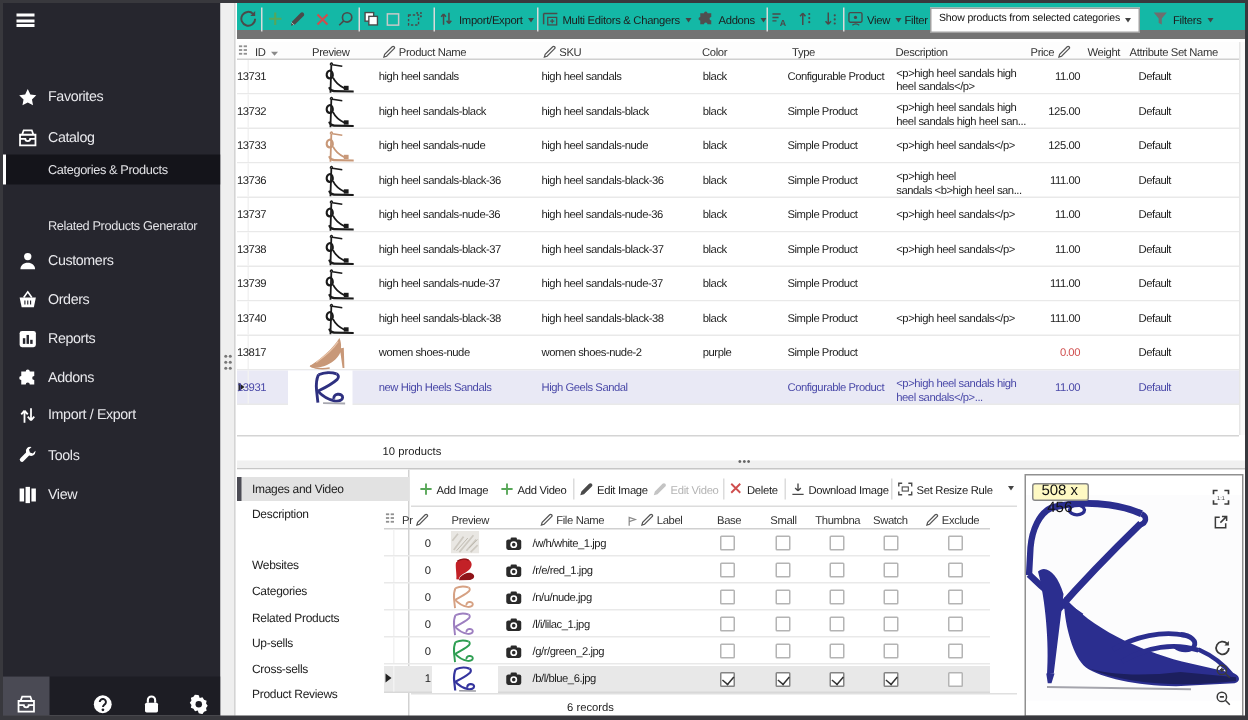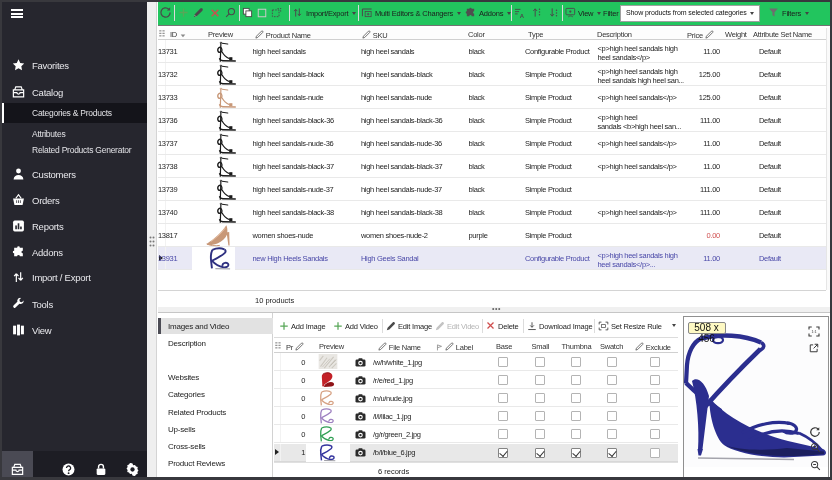--- a/index.html
+++ b/index.html
@@ -19,21 +19,21 @@
 .sel { background:#14141a; }
 .sel:before { content:""; position:absolute; left:0; top:0; bottom:0; width:2px; background:#fff; }
 #sfoot { position:absolute; left:0; bottom:0; width:145px; height:26px; background:#1d1d24; }
 #sfoot .cell { position:absolute; top:0; height:26px; }
 #sfoot .on { background:#4a4a54; }
 #sfoot svg { position:absolute; top:6px; left:0; }
 
 #strip { position:absolute; left:147px; top:2px; width:10px; height:475px; background:#efefef; border-right:1px solid #d4d4d4; }
 #handle { position:absolute; left:2px; top:234px; }
 
-#toolbar { position:absolute; left:158px; top:0; width:672px; height:26px; background:#22c55e; border-bottom:1px solid #737373; }
+#toolbar { position:absolute; left:158px; top:0; width:672px; height:26px; background:#14b8a6; border-bottom:6px solid #737373; }
 #toolbar svg { position:absolute; }
 .tbsep { position:absolute; top:5px; width:1px; height:16px; background:#dadada; }
 .tbtx { position:absolute; top:9px; font-size:7.5px; letter-spacing:-0.2px; color:#1d1d1d; white-space:nowrap; }
 .caret { display:inline-block; width:0; height:0; border-left:2.5px solid transparent; border-right:2.5px solid transparent; border-top:3.5px solid #444; margin-left:4px; vertical-align:1px; }
 #fsel { line-height:16px; position:absolute; left:462px; top:4.5px; width:140px; height:17.5px; border:1px solid #a0a0a0; background:#fff; font-size:7px; letter-spacing:-0.1px; color:#111; line-height:14px; padding-left:5px; }
 #fsel i { position:absolute; right:5px; top:6px; width:0; height:0; border-left:2.5px solid transparent; border-right:2.5px solid transparent; border-top:3.5px solid #444; }
 
 #grid { position:absolute; left:158px; top:28px; width:668px; height:262px; background:#fff; }
 #ghead { position:absolute; left:0; top:0; width:668px; height:12px; border-bottom:1px solid #d0d0d0; background:#fdfdfd; }
 .h { position:absolute; top:2px; font-size:7.5px; letter-spacing:-0.25px; color:#333; white-space:nowrap; }
@@ -62,21 +62,21 @@
 #btabs { position:absolute; left:0; top:0; width:114.5px; height:165.5px; border-right:1px solid #d2d2d2; background:#fff; }
 .btab { position:absolute; left:0; width:114.5px; height:16px; font-size:8px; color:#222; letter-spacing:-0.2px; }
 .btab span { position:absolute; left:10px; top:50%; transform:translateY(-50%); white-space:nowrap; }
 .btab.on { background:#e2e2e2; }
 .btab.on:before { content:""; position:absolute; left:0; top:0; bottom:0; width:3px; background:#4c4c55; }
 #btool { position:absolute; left:116px; top:0px; width:404px; height:25.5px; border-bottom:1px solid #dcdcdc; }
 #btool svg { position:absolute; }
 .bti { position:absolute; top:9px; font-size:7.5px; letter-spacing:-0.2px; color:#1d1d1d; white-space:nowrap; }
 .btsep { position:absolute; top:6px; width:1px; height:14px; background:#dcdcdc; }
 .gray { color:#b4b4b4 !important; }
-#bgrid { position:absolute; left:116px; top:26px; width:404px; height:123.5px;padding-left:25px; }
+#bgrid { position:absolute; left:98px; top:26px; width:404px; height:123.5px;padding-left:25px; }
 #bghead { position:absolute; left:0; top:0; width:404px; height:14.5px; border-bottom:1px solid #d0d0d0; }
 .bh { position:absolute; top:3.5px; font-size:7.5px; letter-spacing:-0.25px; color:#333; white-space:nowrap; }
 .bh svg { display:inline; vertical-align:-1.5px; }
 .brow { position:absolute; left:0; width:404px; height:18.1px; border-bottom:1px solid #e9e9e9; }
 .brow.bsel { background:#e8e8e8; border-bottom-color:#d8d8d8; }
 .bmk { position:absolute; left:0; top:0; bottom:0; width:7px; border-right:1px solid #f2f2f2; }
 .bc { position:absolute; font-size:7.5px; letter-spacing:-0.3px; color:#1e1e1e; top:50%; transform:translateY(-50%); white-space:nowrap; }
 .cb { position:absolute; top:4px; width:10px; height:10px; border:1px solid #b4b4b4; background:#fff; border-radius:1px; }
 .cb.ck { border-color:#848484; }
 .cb.ck:after { content:""; position:absolute; left:2px; top:0.5px; width:3.5px; height:6px; border-right:1.2px solid #333; border-bottom:1.2px solid #333; transform:rotate(40deg); }
@@ -101,23 +101,20 @@
     </div>
 <div class="mi " style="top:78.5px;height:22px;">
       <svg width="13" height="13" viewBox="0 0 24 24">
         <path d="M2.5 8h19v13h-19z M5 8l2-5.5h10L19 8" fill="none" stroke="#fff" stroke-width="2.2"></path>
         <path d="M2.5 13h6.5c0 1.5 1.3 2.8 3 2.8s3-1.3 3-2.8h6.5" fill="none" stroke="#fff" stroke-width="2.2"></path>
       </svg>
       <span class="tx">Catalog</span>
     </div>
 <div class="mi sub sel" style="top:101px;height:20px;">
       <span class="tx">Categories &amp; Products</span>
-    </div>
-<div class="mi sub" style="top:122.5px;height:18px;">
-      <span class="tx">Attributes</span>
     </div>
 <div class="mi sub" style="top:139px;height:18px;">
       <span class="tx">Related Products Generator</span>
     </div>
 <div class="mi " style="top:161px;height:22px;">
       <svg width="13" height="13" viewBox="0 0 24 24">
         <circle cx="12" cy="6.5" r="4.5" fill="#fff"></circle>
         <path d="M3 22c0-5 4-8 9-8s9 3 9 8z" fill="#fff"></path>
       </svg>
       <span class="tx">Customers</span>

